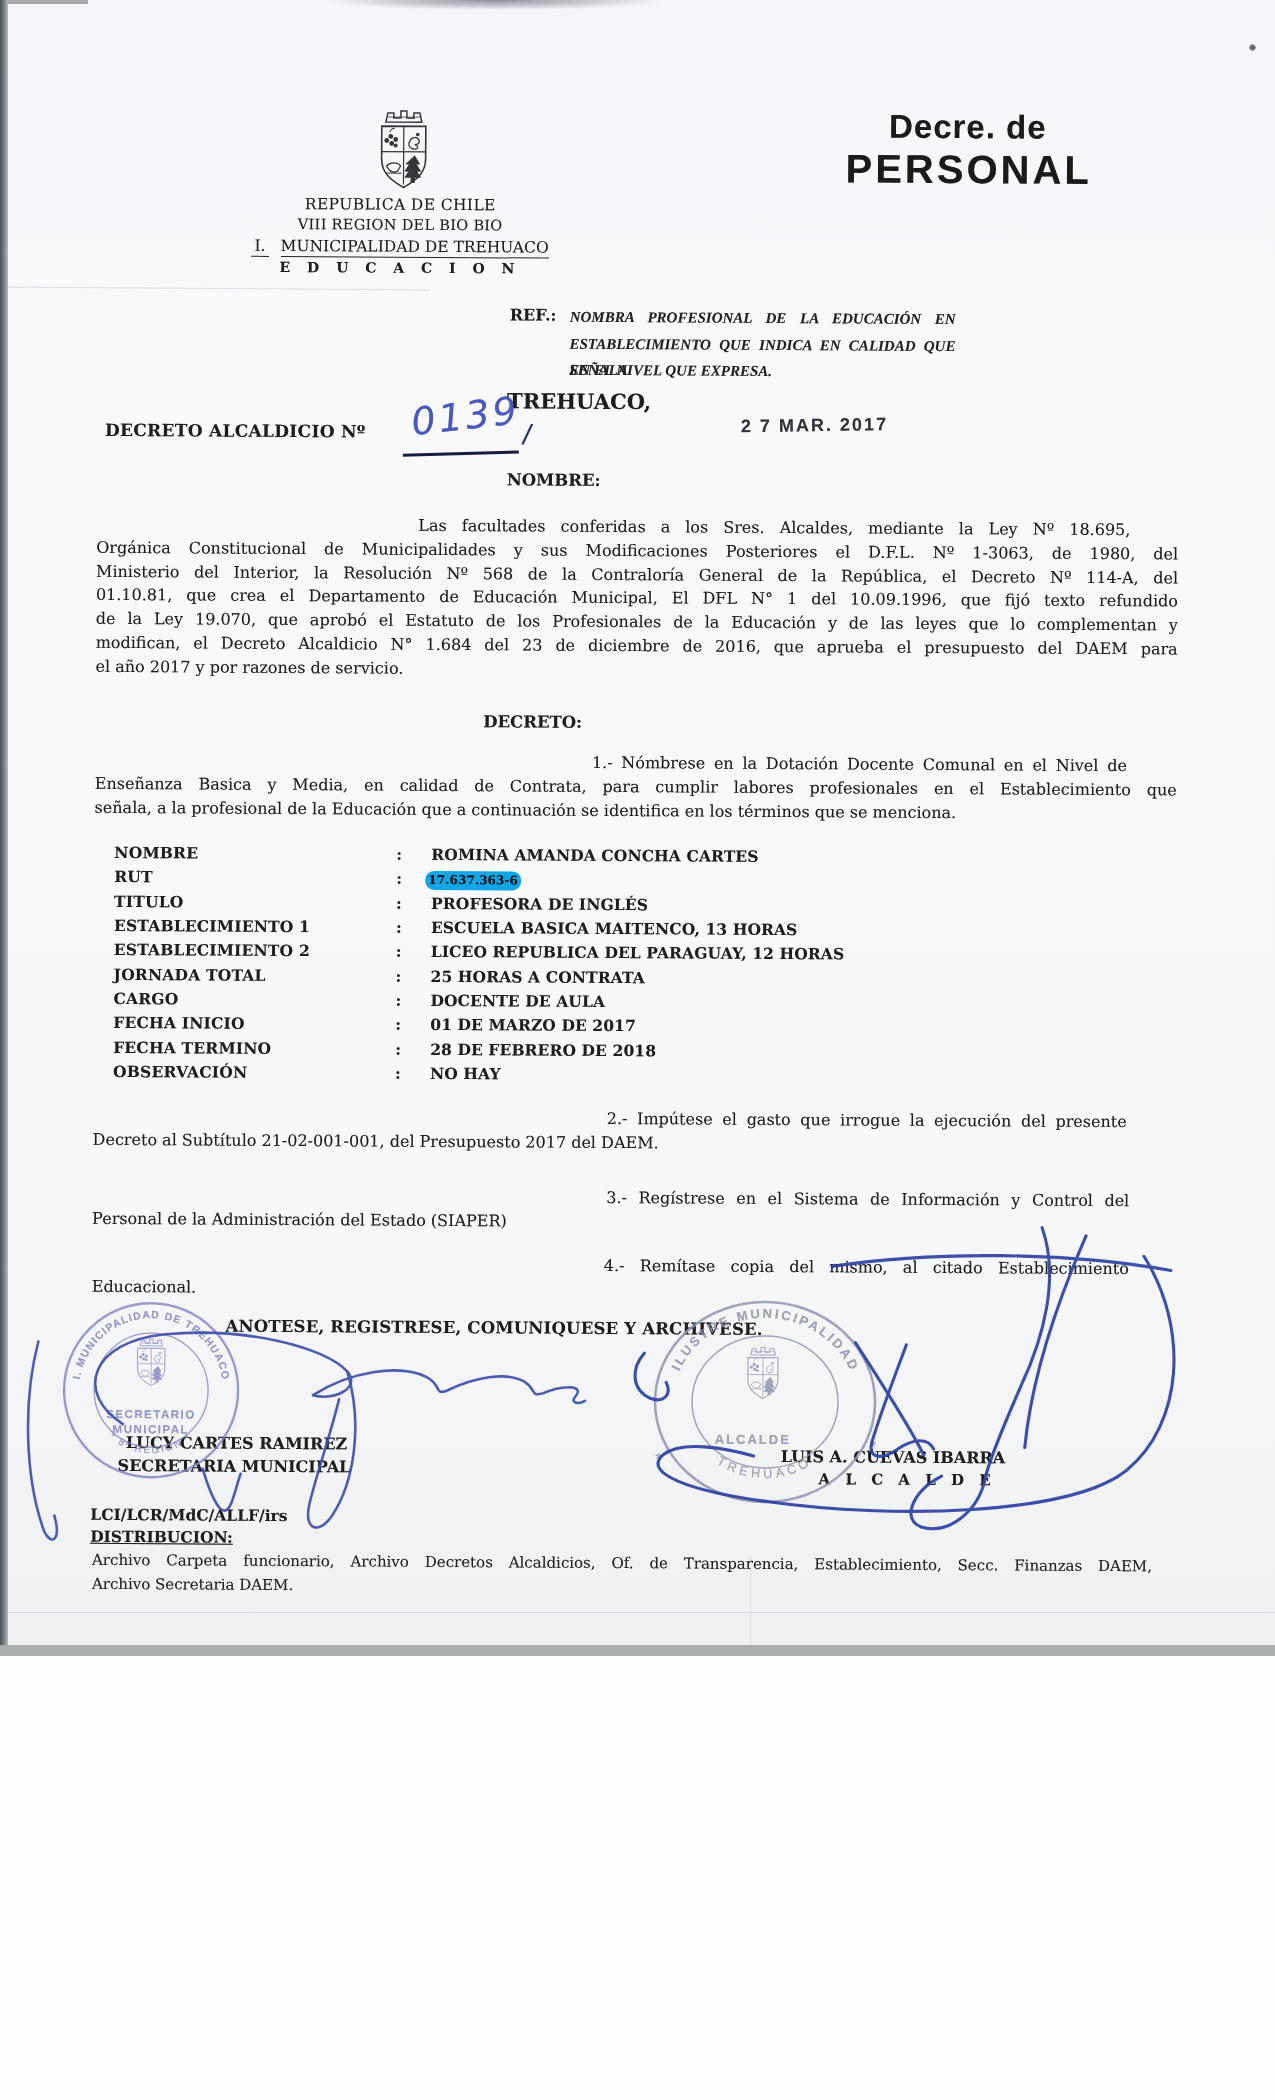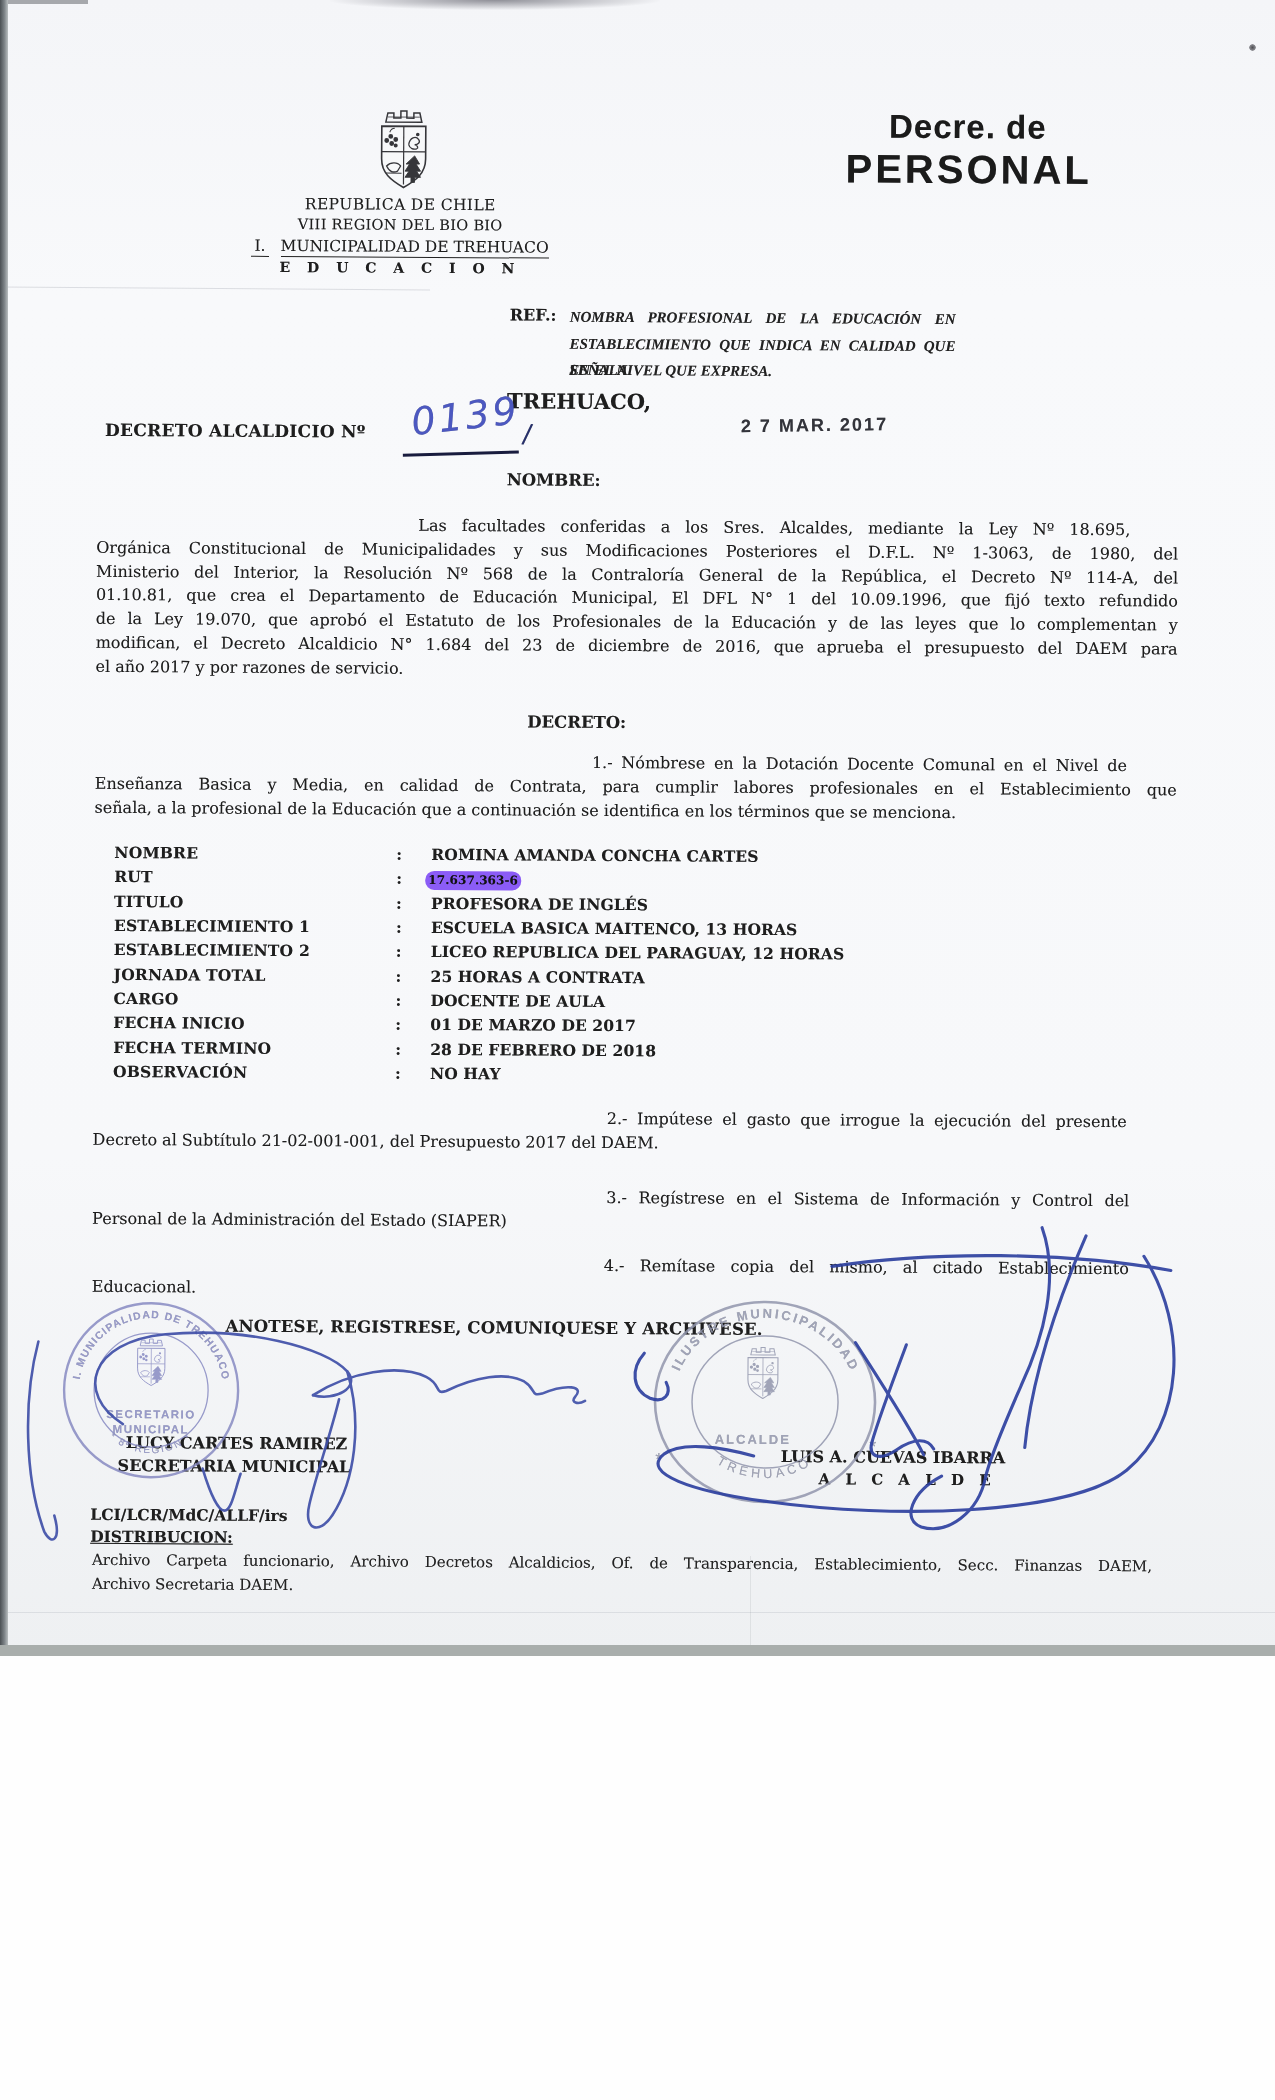--- a/index.html
+++ b/index.html
@@ -47,37 +47,37 @@
   .decnum-line{left:404px;top:450px;width:116px;height:2.5px;background:#191c3e;transform:rotate(-2deg);}
   .decnum-slash{left:524px;top:416px;font-size:26px;color:#27306b;transform:rotate(8deg);font-family:"DejaVu Sans",sans-serif;}
   .date-stamp{left:742px;top:411px;font-family:"Liberation Sans",sans-serif;font-size:18px;
     font-weight:bold;letter-spacing:2px;color:#33343b;transform:rotate(-1.2deg);}
   .vistos-label{left:508px;top:468px;font-size:16.5px;font-weight:bold;}
   .para{left:98px;width:1082px;font-size:16px;color:#1d1d1d;}
   .para .ln{height:23.8px;line-height:23.8px;white-space:nowrap;}
   .para .ln.jl{white-space:normal;}
   .v{top:512px;}
   .v .ln0{padding-left:322px;padding-right:48px;}
-  .decreto-label{left:530px;top:710px;font-size:16.5px;font-weight:bold;}
+  .decreto-label{left:486px;top:710px;font-size:16.5px;font-weight:bold;}
   .p1{top:748px;}
   .p1 .ln0{padding-left:497px;padding-right:50px;}
   .p2{top:1104px;}
   .p2 .ln0{padding-left:514px;padding-right:48px;}
   .p3{top:1183px;}
   .p3 .ln0{padding-left:514px;padding-right:45px;}
   .p4{top:1251px;}
   .p4 .ln0{padding-left:512px;padding-right:45px;}
   
   .dtable{left:118px;top:841px;width:900px;}
   .drow{display:flex;height:24.35px;line-height:24.35px;font-size:15.5px;}
   .drow .lbl{width:282px;font-weight:bold;letter-spacing:.2px;}
   .drow .sep{width:35px;font-weight:bold;}
   .drow .val{flex:1;font-weight:600;letter-spacing:.1px;}
   .redaction{display:inline-block;margin-left:-6px;width:96px;height:19px;border-radius:9px;
-    background:#8b5cf6;color:#121212;font-size:12px;line-height:19px;text-align:center;
+    background:#0ea5e9;color:#121212;font-size:12px;line-height:19px;text-align:center;
     vertical-align:middle;overflow:hidden;}
   .closing{left:232px;top:1316px;font-size:16.5px;font-weight:bold;letter-spacing:.2px;}
   .sig-name-left{left:133px;top:1433px;font-size:16px;font-weight:bold;}
   .sig-title-left{left:125px;top:1456px;font-size:16px;font-weight:bold;}
   .sig-name-right{left:788px;top:1443px;font-size:16px;font-weight:bold;}
   .sig-title-right{left:826px;top:1466px;font-size:15px;font-weight:bold;letter-spacing:5px;}
   .initials{left:98px;top:1505px;font-size:15.5px;font-weight:bold;}
   .dist-label{left:98px;top:1527px;font-size:15.5px;font-weight:bold;text-decoration:underline;}
   .dist-block{left:100px;top:1549px;width:1078px;font-size:15px;color:#222;}
   .dist-block .ln{line-height:23.5px;}

